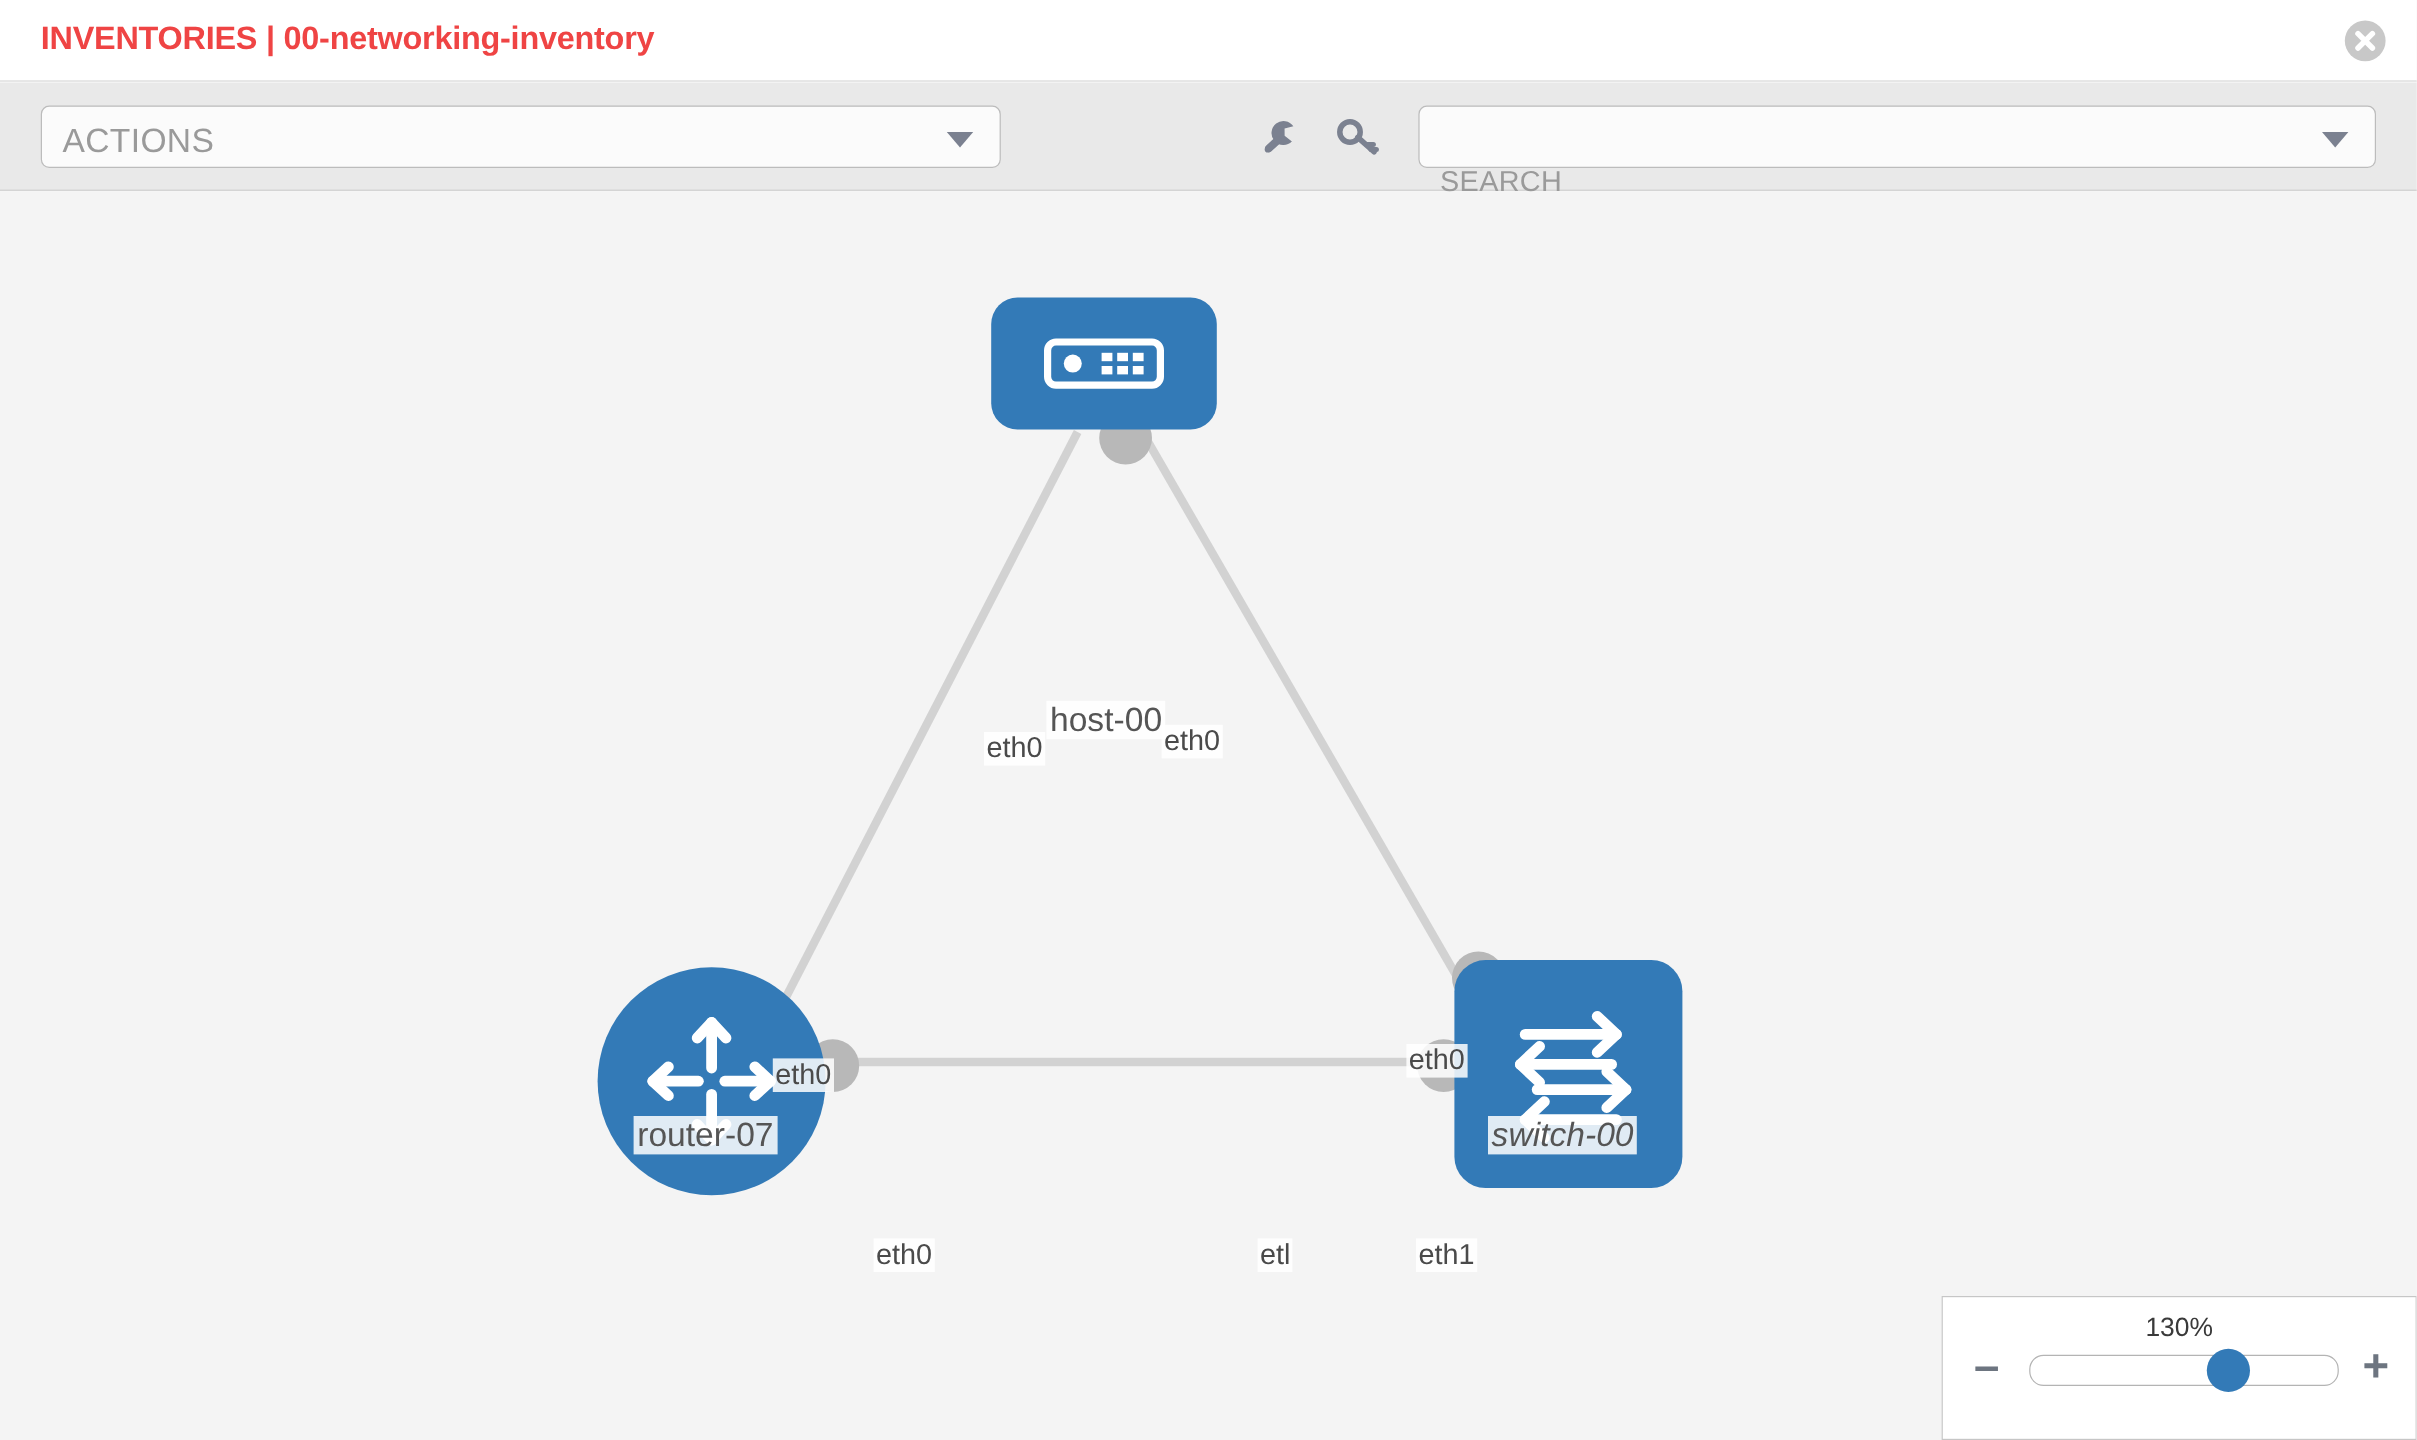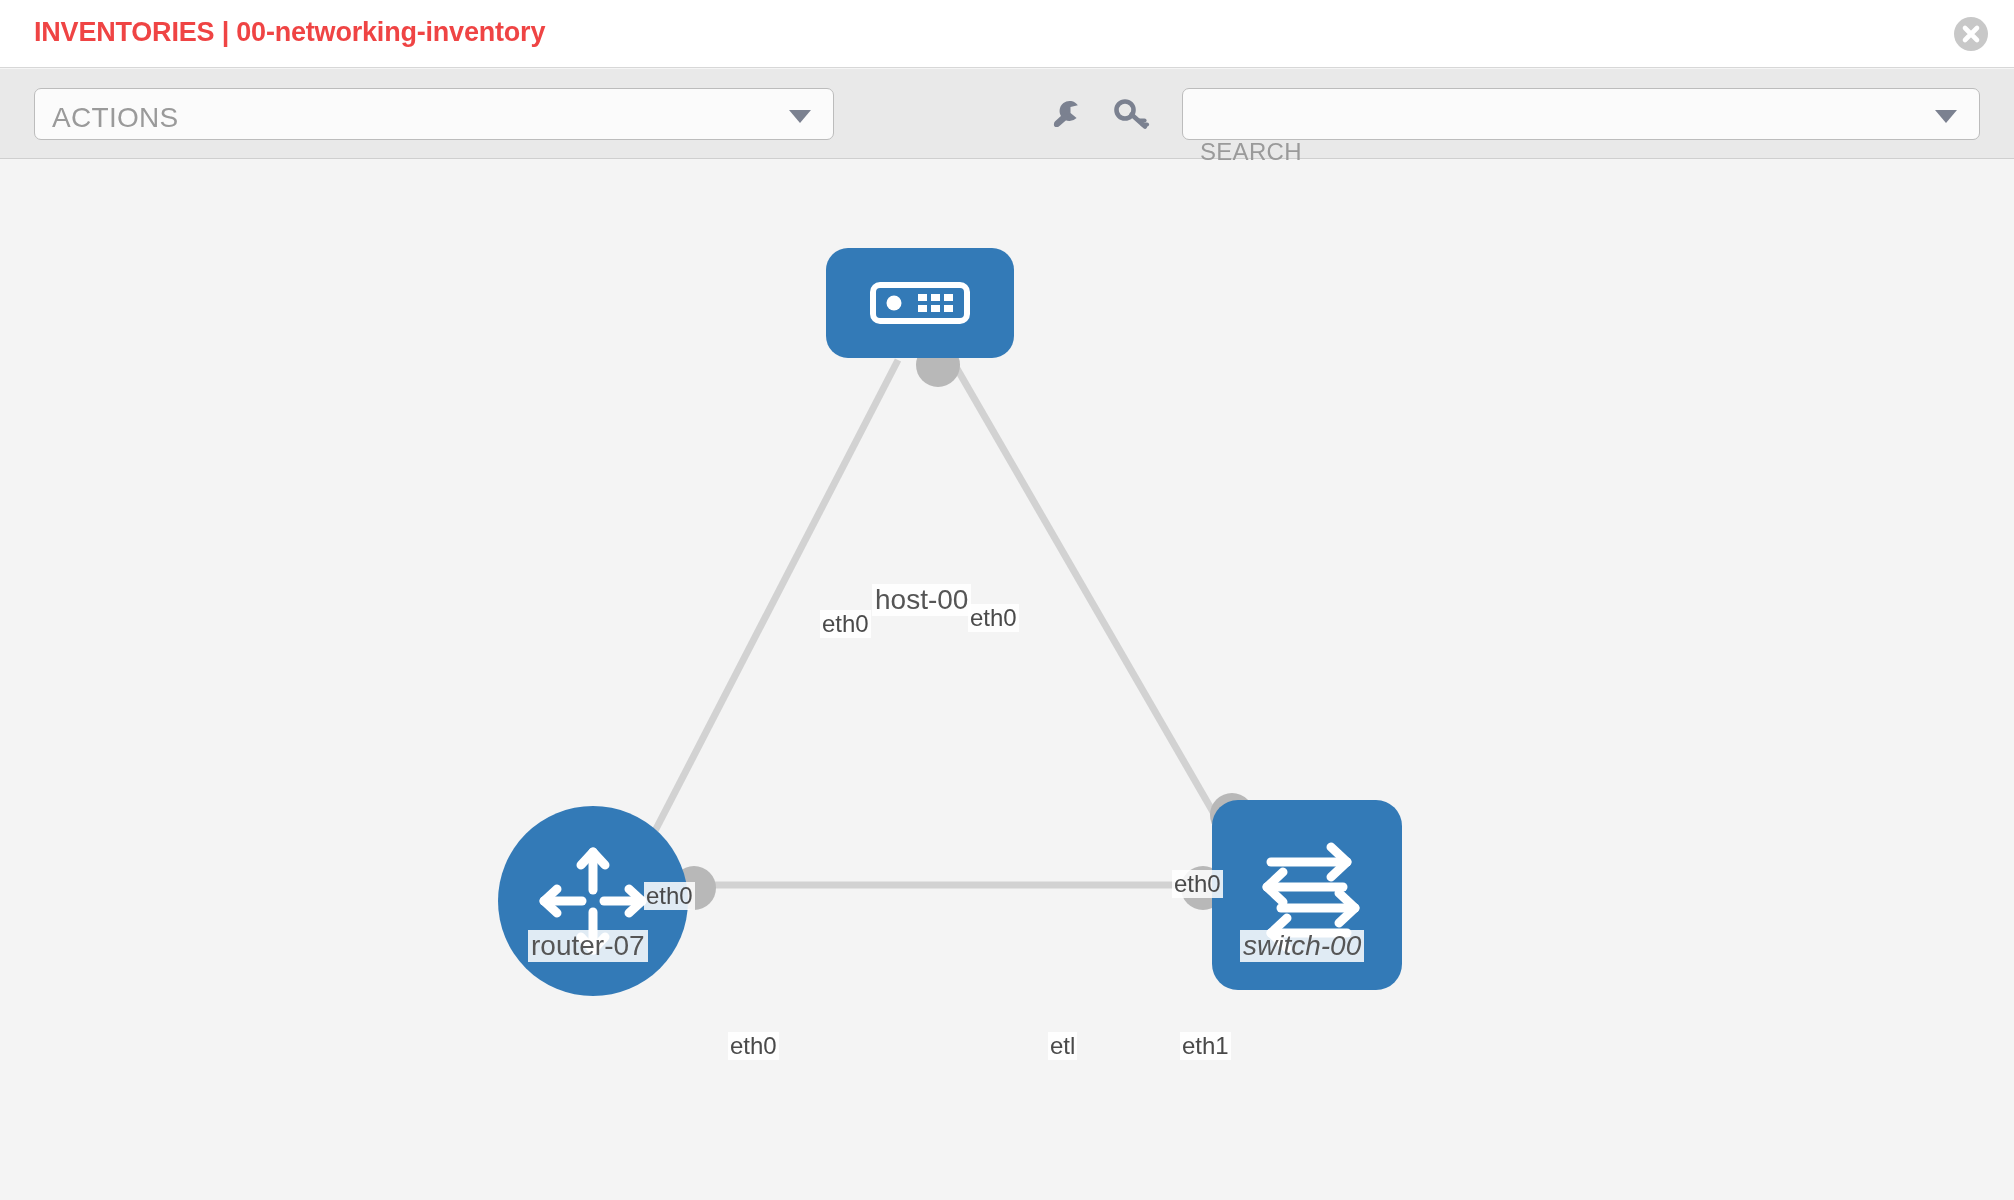--- a/index.html
+++ b/index.html
@@ -269,15 +269,23 @@
     </div>
 
     <div class="edge-label" style="left:820px; top:450px;">eth0</div>
     <div class="edge-label" style="left:968px; top:444px;">eth0</div>
     <div class="edge-label" style="left:644px; top:722px;">eth0</div>
     <div class="edge-label" style="left:1172px; top:710px;">eth0</div>
     <div class="edge-label" style="left:728px; top:872px;">eth0</div>
     <div class="edge-label" style="left:1048px; top:872px;">etl</div>
     <div class="edge-label" style="left:1180px; top:872px;">eth1</div>
 
+    <div class="zoom-panel">
+      <div class="zoom-value">130%</div>
+      <div class="zoom-minus">–</div>
+      <div class="zoom-track">
+        <div class="zoom-thumb" id="zoom-thumb" style="left: 147.12px;"></div>
+      </div>
+      <div class="zoom-plus">+</div>
+    </div>
 
   </div>
 </div>
 
 </body></html>

